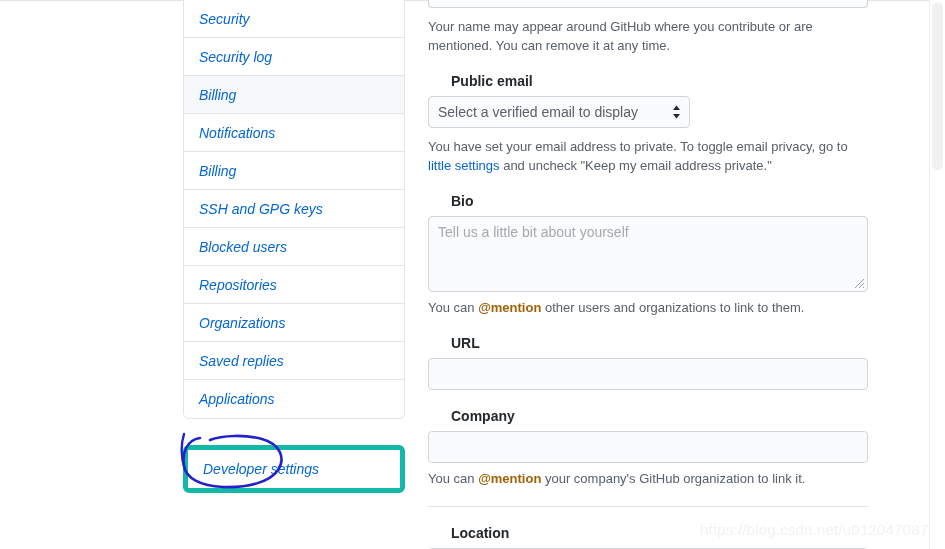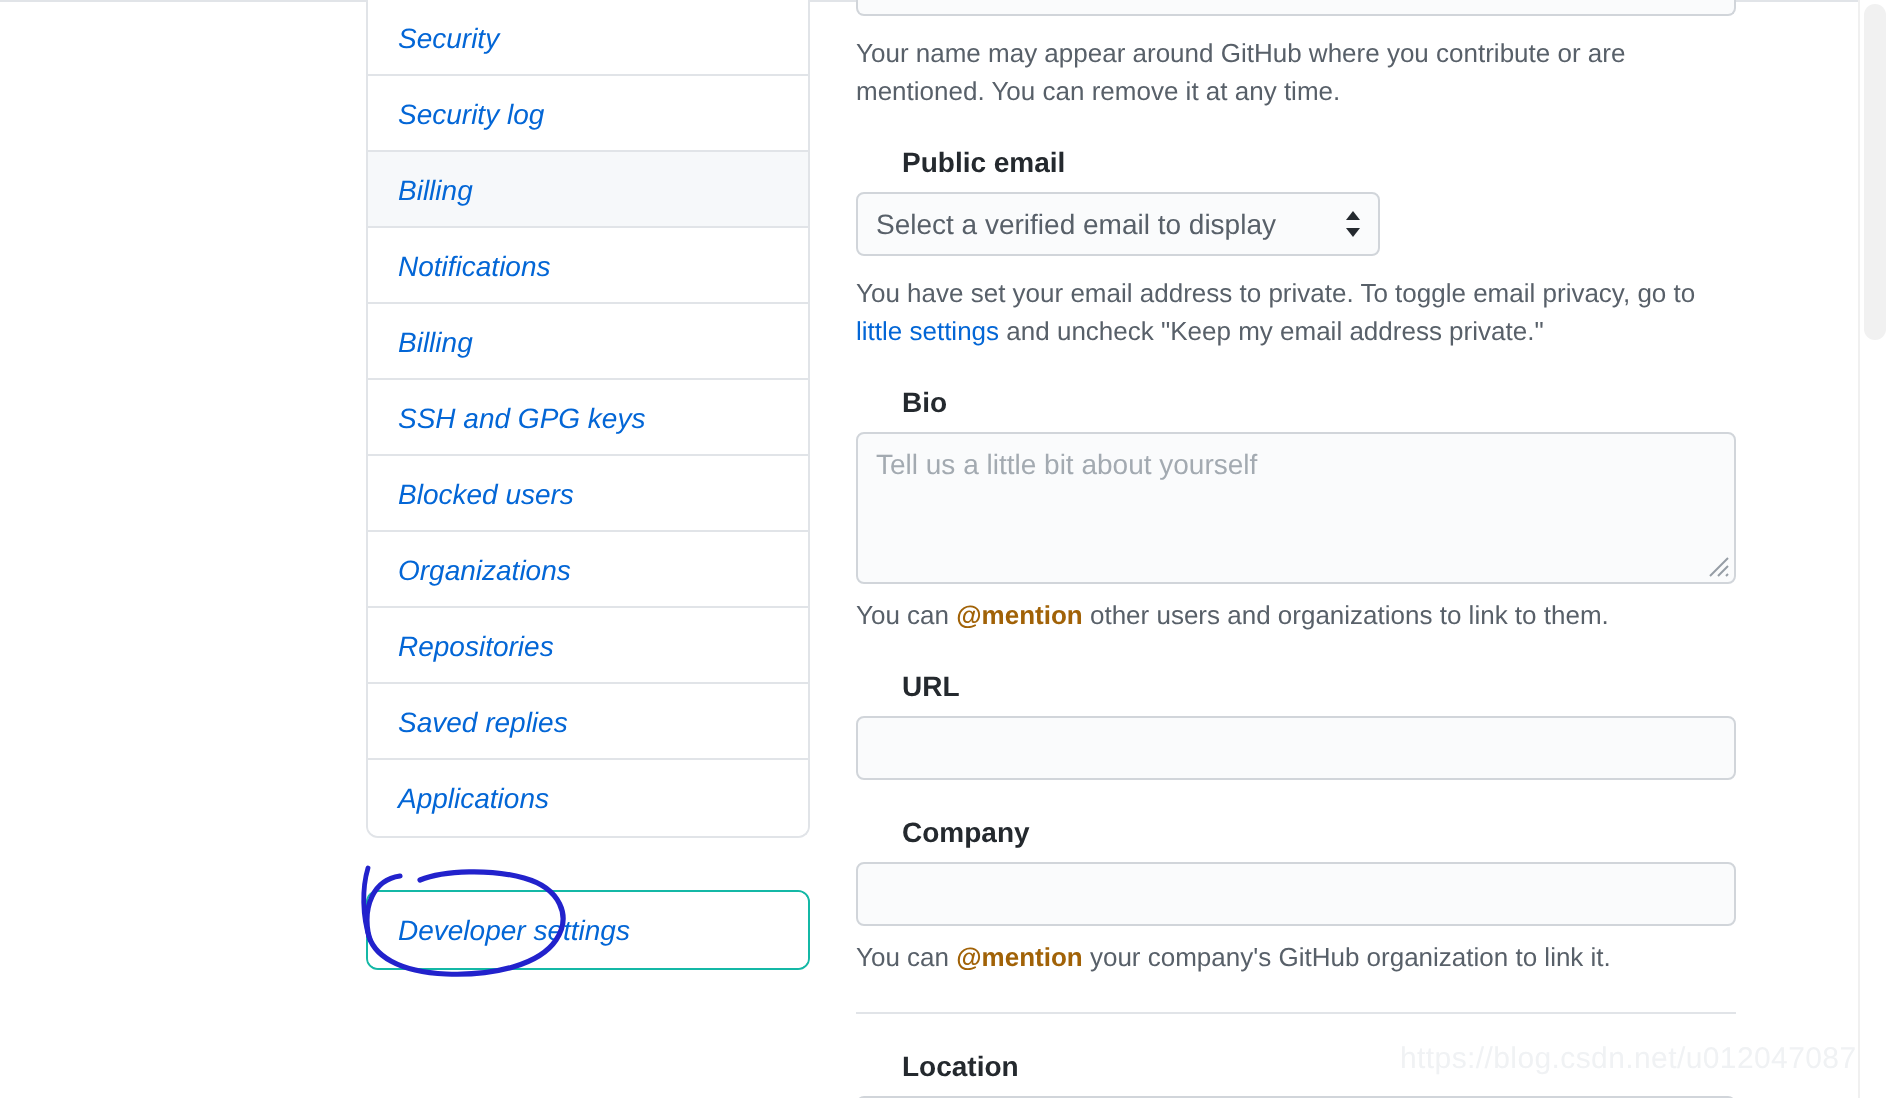--- a/index.html
+++ b/index.html
@@ -64,21 +64,21 @@
   }
   .menu-item:last-child {
     border-bottom: none;
   }
   .menu-item.selected {
     background: #f6f8fa;
   }
 
   .menu-standalone {
     margin-top: 26px;
-    border: 1px solid #14b8a6;
+    border: 5px solid #14b8a6;
     border-radius: 6px;
     background: #ffffff;
     overflow: hidden;
     position: relative;
   }
   .menu-standalone .menu-item {
     border-bottom: none;
   }
 
   
@@ -264,22 +264,22 @@
   <nav class="sidebar">
 
     <div class="menu">
       <a class="menu-item">Security</a>
       <a class="menu-item">Security log</a>
       <a class="menu-item selected">Billing</a>
       <a class="menu-item">Notifications</a>
       <a class="menu-item">Billing</a>
       <a class="menu-item">SSH and GPG keys</a>
       <a class="menu-item">Blocked users</a>
+      <a class="menu-item">Repositories</a>
       <a class="menu-item">Organizations</a>
-      <a class="menu-item">Repositories</a>
       <a class="menu-item">Saved replies</a>
       <a class="menu-item">Applications</a>
     </div>
 
     <div class="menu-standalone">
       <a class="menu-item">Developer settings</a>
     </div>
   </nav>
 
   <svg class="annotation" viewBox="0 0 125 62">

